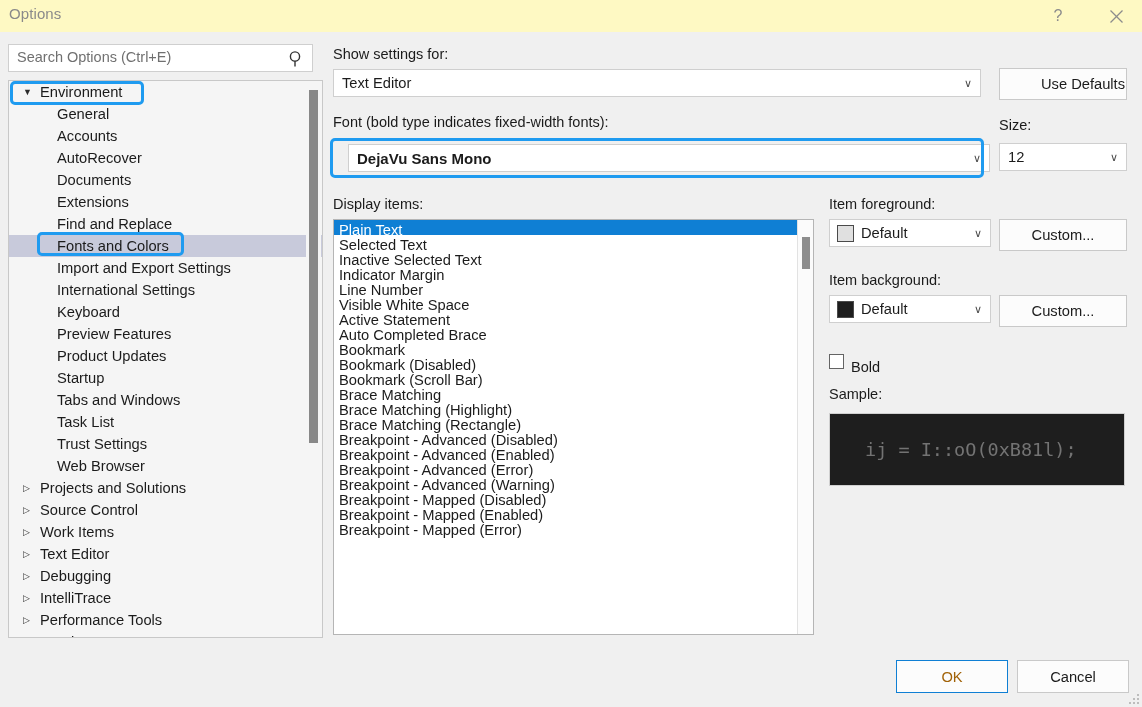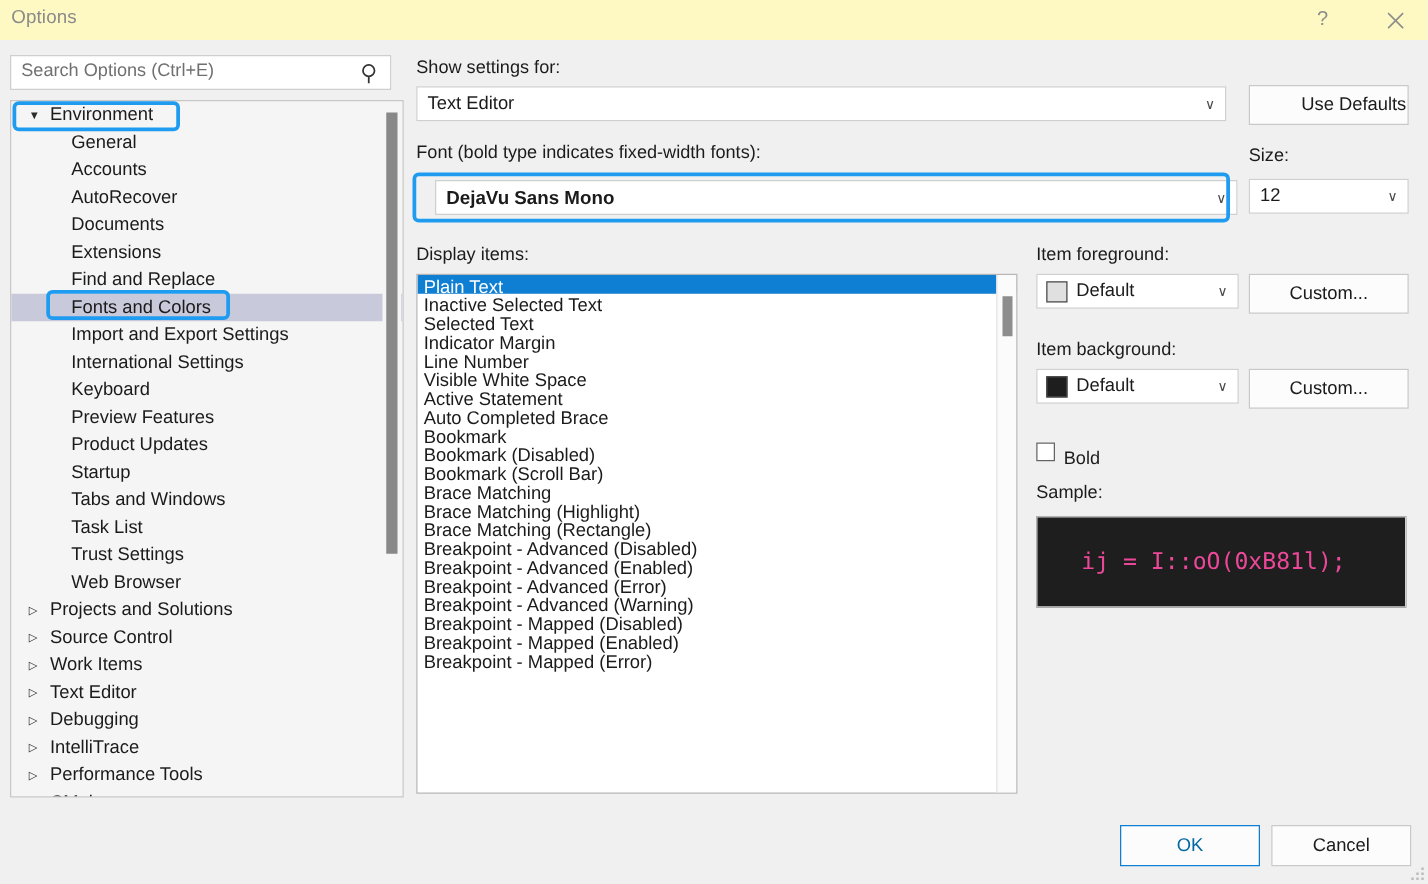--- a/index.html
+++ b/index.html
@@ -169,21 +169,21 @@
     padding-left: 35px;
     letter-spacing: 0px;
     white-space: pre;
   }
 
   
   #ok-btn {
     position: absolute; left: 896px; top: 660px; width: 112px; height: 33px;
     background: #fcfcfc; border: 1px solid #0f7fd4;
     display: flex; align-items: center; justify-content: center;
-    font-size: 14.7px; color: #0369a1;
+    font-size: 14.7px; color: #a16207;
   }
   #cancel-btn {
     position: absolute; left: 1017px; top: 660px; width: 112px; height: 33px;
     background: #fcfcfc; border: 1px solid #c9c9c9;
     display: flex; align-items: center; justify-content: center;
     font-size: 14.7px; color: #1b1b1b;
   }
   #resize-grip {
     position: absolute; right: 3px; bottom: 3px; width: 12px; height: 12px;
   }
@@ -268,22 +268,22 @@
 <div class="lbl" id="size-label">Size:</div>
 <div class="combo" id="size-combo">
   <div class="cval">12</div>
   <div class="chev">∨</div>
 </div>
 
 <div class="lbl" id="display-items-label">Display items:</div>
 <div id="list-panel">
   <div id="list-rows">
       <div class="list-row sel">Plain Text</div>
+      <div class="list-row">Selected Text</div>
       <div class="list-row">Inactive Selected Text</div>
-      <div class="list-row">Selected Text</div>
       <div class="list-row">Indicator Margin</div>
       <div class="list-row">Line Number</div>
       <div class="list-row">Visible White Space</div>
       <div class="list-row">Active Statement</div>
       <div class="list-row">Auto Completed Brace</div>
       <div class="list-row">Bookmark</div>
       <div class="list-row">Bookmark (Disabled)</div>
       <div class="list-row">Bookmark (Scroll Bar)</div>
       <div class="list-row">Brace Matching</div>
       <div class="list-row">Brace Matching (Highlight)</div>
@@ -317,21 +317,21 @@
 </div>
 <div class="btn" id="bg-custom-btn">Custom...</div>
 
 <div id="bold-check">
   <div id="bold-box"></div>
   <div id="bold-label">Bold</div>
 </div>
 
 <div class="lbl" id="sample-label">Sample:</div>
 <div id="sample-box" style="background: rgb(30, 30, 30);">
-  <div id="sample-text" style="color: #ec4899;">ij = I::oO(0xB81l);</div>
+  <div id="sample-text" style="color: #737373;">ij = I::oO(0xB81l);</div>
 </div>
 
 <div id="ok-btn">OK</div>
 <div id="cancel-btn">Cancel</div>
 <div id="resize-grip">
   <i style="right:0px;bottom:0px;"></i>
   <i style="right:4px;bottom:0px;"></i>
   <i style="right:0px;bottom:4px;"></i>
   <i style="right:8px;bottom:0px;"></i>
   <i style="right:4px;bottom:4px;"></i>

